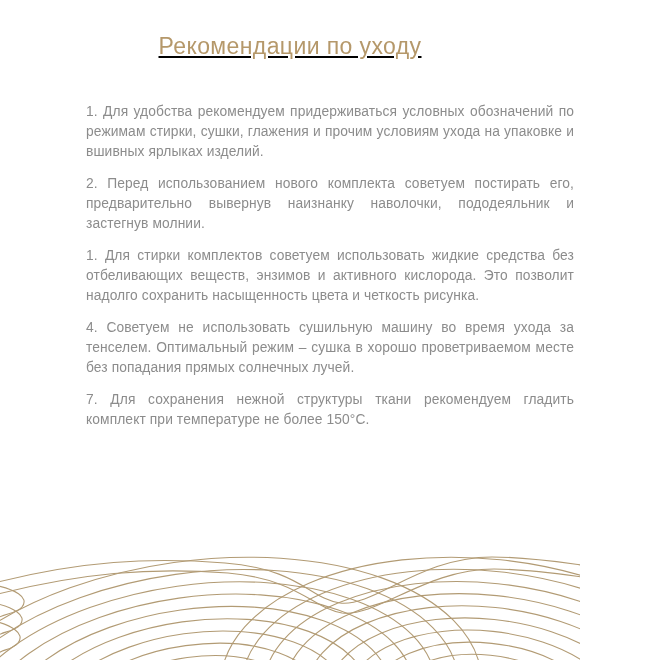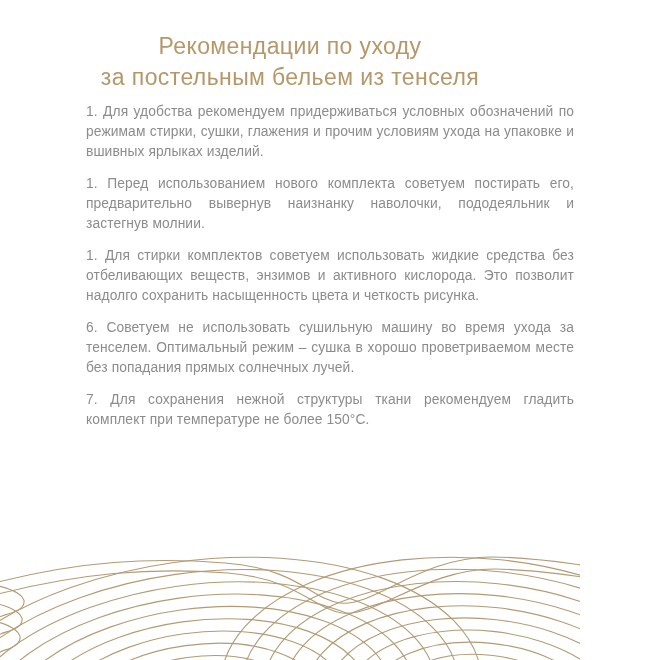--- a/index.html
+++ b/index.html
@@ -13,20 +13,21 @@
     width:660px;height:660px;
     background:var(--background);
     font-family:"Liberation Sans", sans-serif;
     -webkit-font-smoothing:antialiased;
   }
   .page{
     position:relative;
     width:580px;height:660px;
     overflow:hidden;
     background:var(--background);
+    text-decoration:underline;
   }
   .title{
     margin:0;
     padding-top:31px;
     text-align:center;
     font-weight:400;
     color:var(--accent);
     font-size:23px;
     line-height:31px;
     letter-spacing:.4px;
@@ -59,28 +60,27 @@
     stroke-linecap:round;
   }
 </style>
 </head>
 <body>
 
 <div class="page">
 
   <h1 class="title">
     <span>Рекомендации по уходу</span>
-    <span>за постельным бельем из тенселя</span>
   </h1>
 
   <div class="content">
     <p>1. Для удобства рекомендуем придерживаться условных обозначений по режимам стирки, сушки, глажения и прочим условиям ухода на упаковке и вшивных ярлыках изделий.</p>
-    <p>1. Перед использованием нового комплекта советуем постирать его, предварительно вывернув наизнанку наволочки, пододеяльник и застегнув молнии.</p>
+    <p>2. Перед использованием нового комплекта советуем постирать его, предварительно вывернув наизнанку наволочки, пододеяльник и застегнув молнии.</p>
     <p>1. Для стирки комплектов советуем использовать жидкие средства без отбеливающих веществ, энзимов и активного кислорода. Это позволит надолго сохранить насыщенность цвета и четкость рисунка.</p>
-    <p>6. Советуем не использовать сушильную машину во время ухода за тенселем. Оптимальный режим – сушка в хорошо проветриваемом месте без попадания прямых солнечных лучей.</p>
+    <p>4. Советуем не использовать сушильную машину во время ухода за тенселем. Оптимальный режим – сушка в хорошо проветриваемом месте без попадания прямых солнечных лучей.</p>
     <p>7. Для сохранения нежной структуры ткани рекомендуем гладить комплект при температуре не более 150°С.</p>
   </div>
 
   <svg class="waves" viewBox="0 0 660 105" preserveAspectRatio="none" aria-hidden="true">
 
     <g transform="rotate(-8 195 158)">
       <ellipse cx="195" cy="158" rx="38" ry="20"></ellipse>
       <ellipse cx="195" cy="158" rx="61" ry="32"></ellipse>
       <ellipse cx="195" cy="158" rx="84" ry="44"></ellipse>
       <ellipse cx="195" cy="158" rx="106" ry="56"></ellipse>

